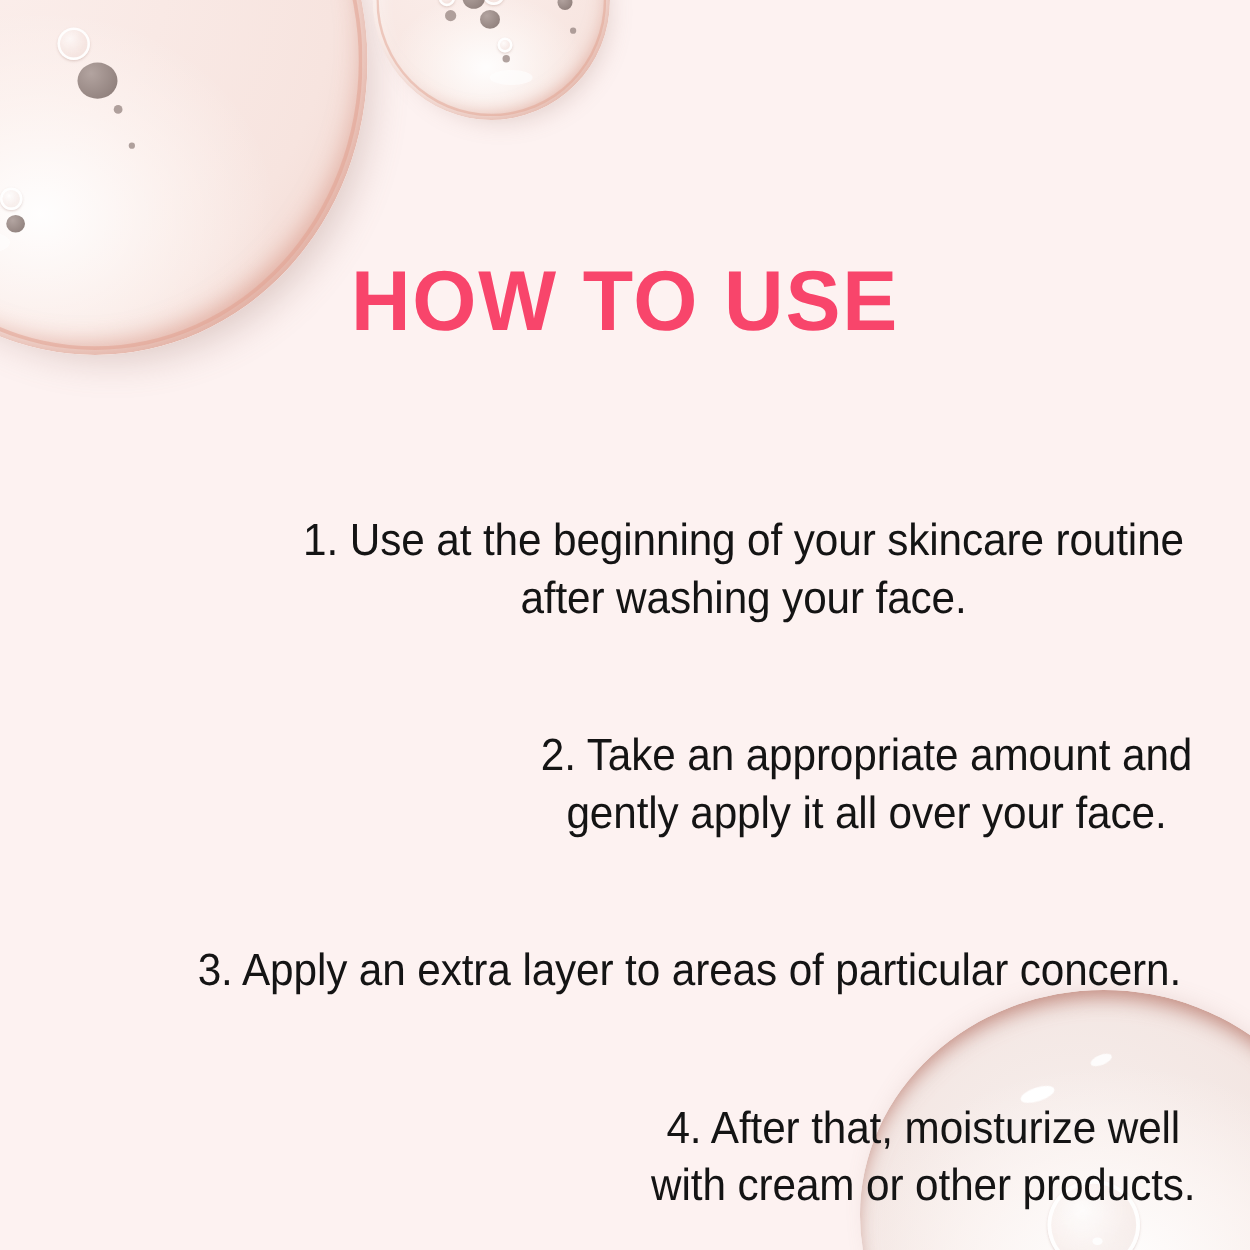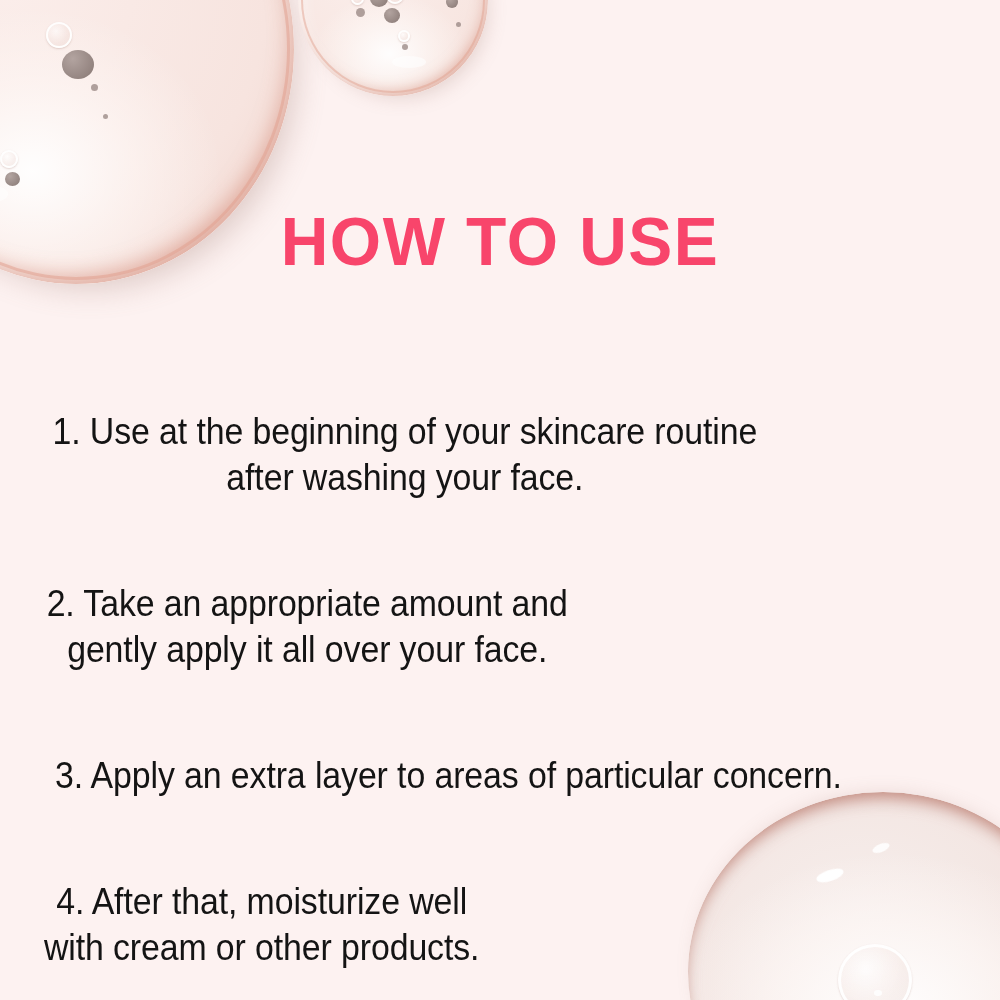--- a/index.html
+++ b/index.html
@@ -168,21 +168,21 @@
     text-align: center;
     white-space: nowrap;
     transform: scaleX(0.97);
   }
 
   #steps {
     margin-top: 52px;
     width: 940px;
     display: flex;
     flex-direction: column;
-    align-items: flex-start;
+    align-items: flex-end;
   }
 
   .step {
     font-family: "Liberation Sans Narrow", "Liberation Sans", sans-serif;
     font-size: 36px;
     line-height: 1.28;
     color: #141414;
     text-align: center;
     white-space: pre-line;
     margin-bottom: 44px;

